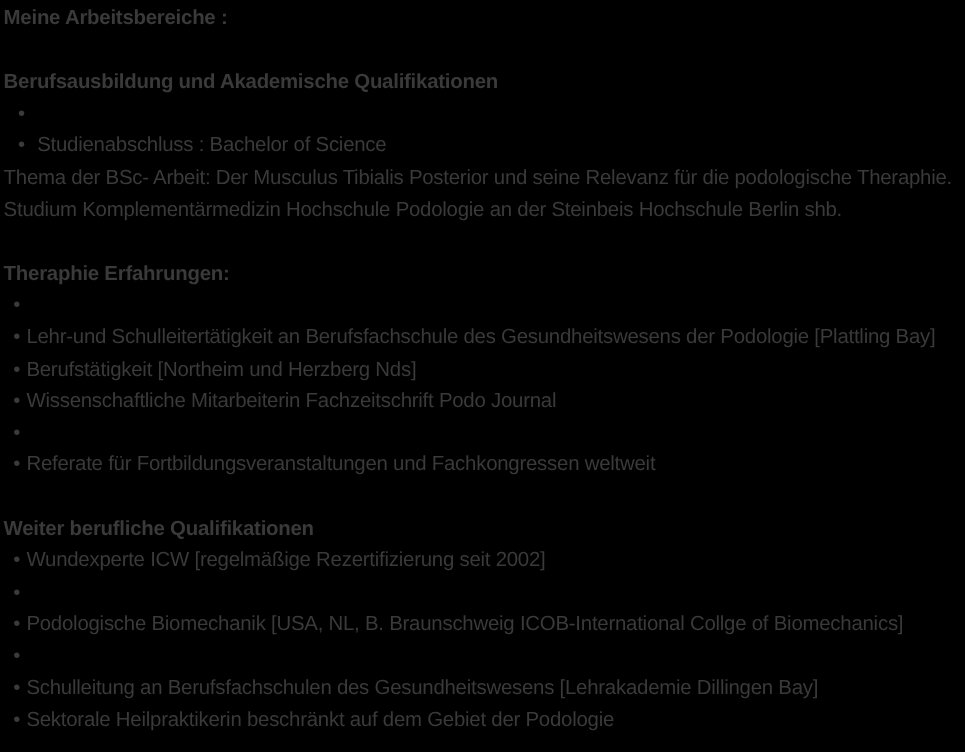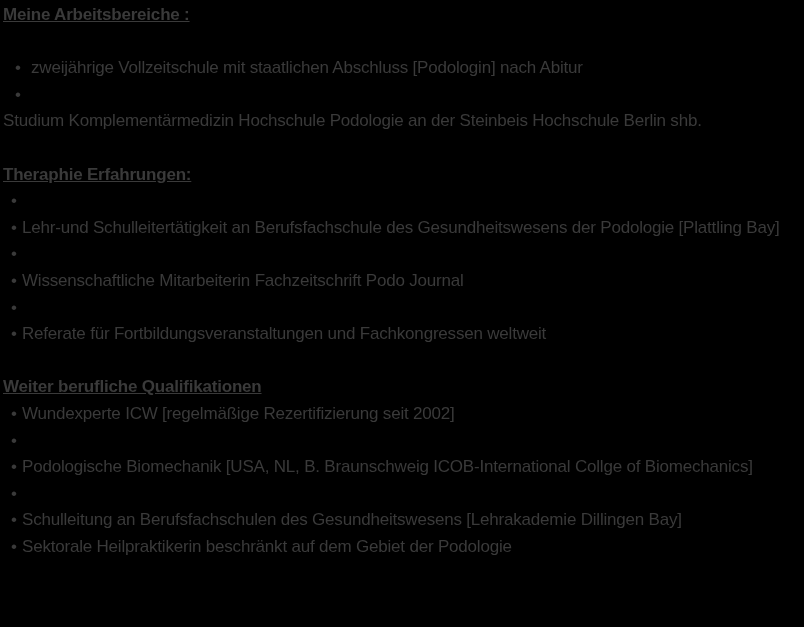--- a/index.html
+++ b/index.html
@@ -23,21 +23,20 @@
     line-height: 26.6px;
     color: #3a3a3a;
   }
   .page p {
     margin: 0;
     line-height: 26.6px;
     white-space: nowrap;
   }
   .heading {
     font-weight: 700;
-    text-decoration: underline;
   }
   .spacer {
     height: 26.6px;
   }
   .list {
     margin: 0;
     padding: 0;
   }
   .list-item {
     display: flex;
@@ -56,47 +55,50 @@
 </style>
 </head>
 <body>
 
 <div class="page">
 
   <p class="heading">Meine Arbeitsbereiche :</p>
 
   <div class="spacer"></div>
 
+  <p class="heading">Berufsausbildung und Akademische Qualifikationen</p>
 
   <div class="list indent-lg">
     <div class="list-item">
       <span class="bullet">•</span>
-      <span>zweijährige Vollzeitschule mit staatlichen Abschluss [Podologin] nach Abitur</span>
     </div>
     <div class="list-item">
       <span class="bullet">•</span>
+      <span>Studienabschluss : Bachelor of Science</span>
     </div>
   </div>
 
+  <p>Thema der BSc- Arbeit: Der Musculus Tibialis Posterior und seine Relevanz für die podologische Theraphie.</p>
   <p>Studium Komplementärmedizin Hochschule Podologie an der Steinbeis Hochschule Berlin shb.</p>
 
   <div class="spacer"></div>
 
   <p class="heading">Theraphie Erfahrungen:</p>
 
   <div class="list indent-sm">
     <div class="list-item">
       <span class="bullet">•</span>
     </div>
     <div class="list-item">
       <span class="bullet">•</span>
       <span>Lehr-und Schulleitertätigkeit an Berufsfachschule des Gesundheitswesens der Podologie [Plattling Bay]</span>
     </div>
     <div class="list-item">
       <span class="bullet">•</span>
+      <span>Berufstätigkeit [Northeim und Herzberg Nds]</span>
     </div>
     <div class="list-item">
       <span class="bullet">•</span>
       <span>Wissenschaftliche Mitarbeiterin Fachzeitschrift Podo Journal</span>
     </div>
     <div class="list-item">
       <span class="bullet">•</span>
     </div>
     <div class="list-item">
       <span class="bullet">•</span>

